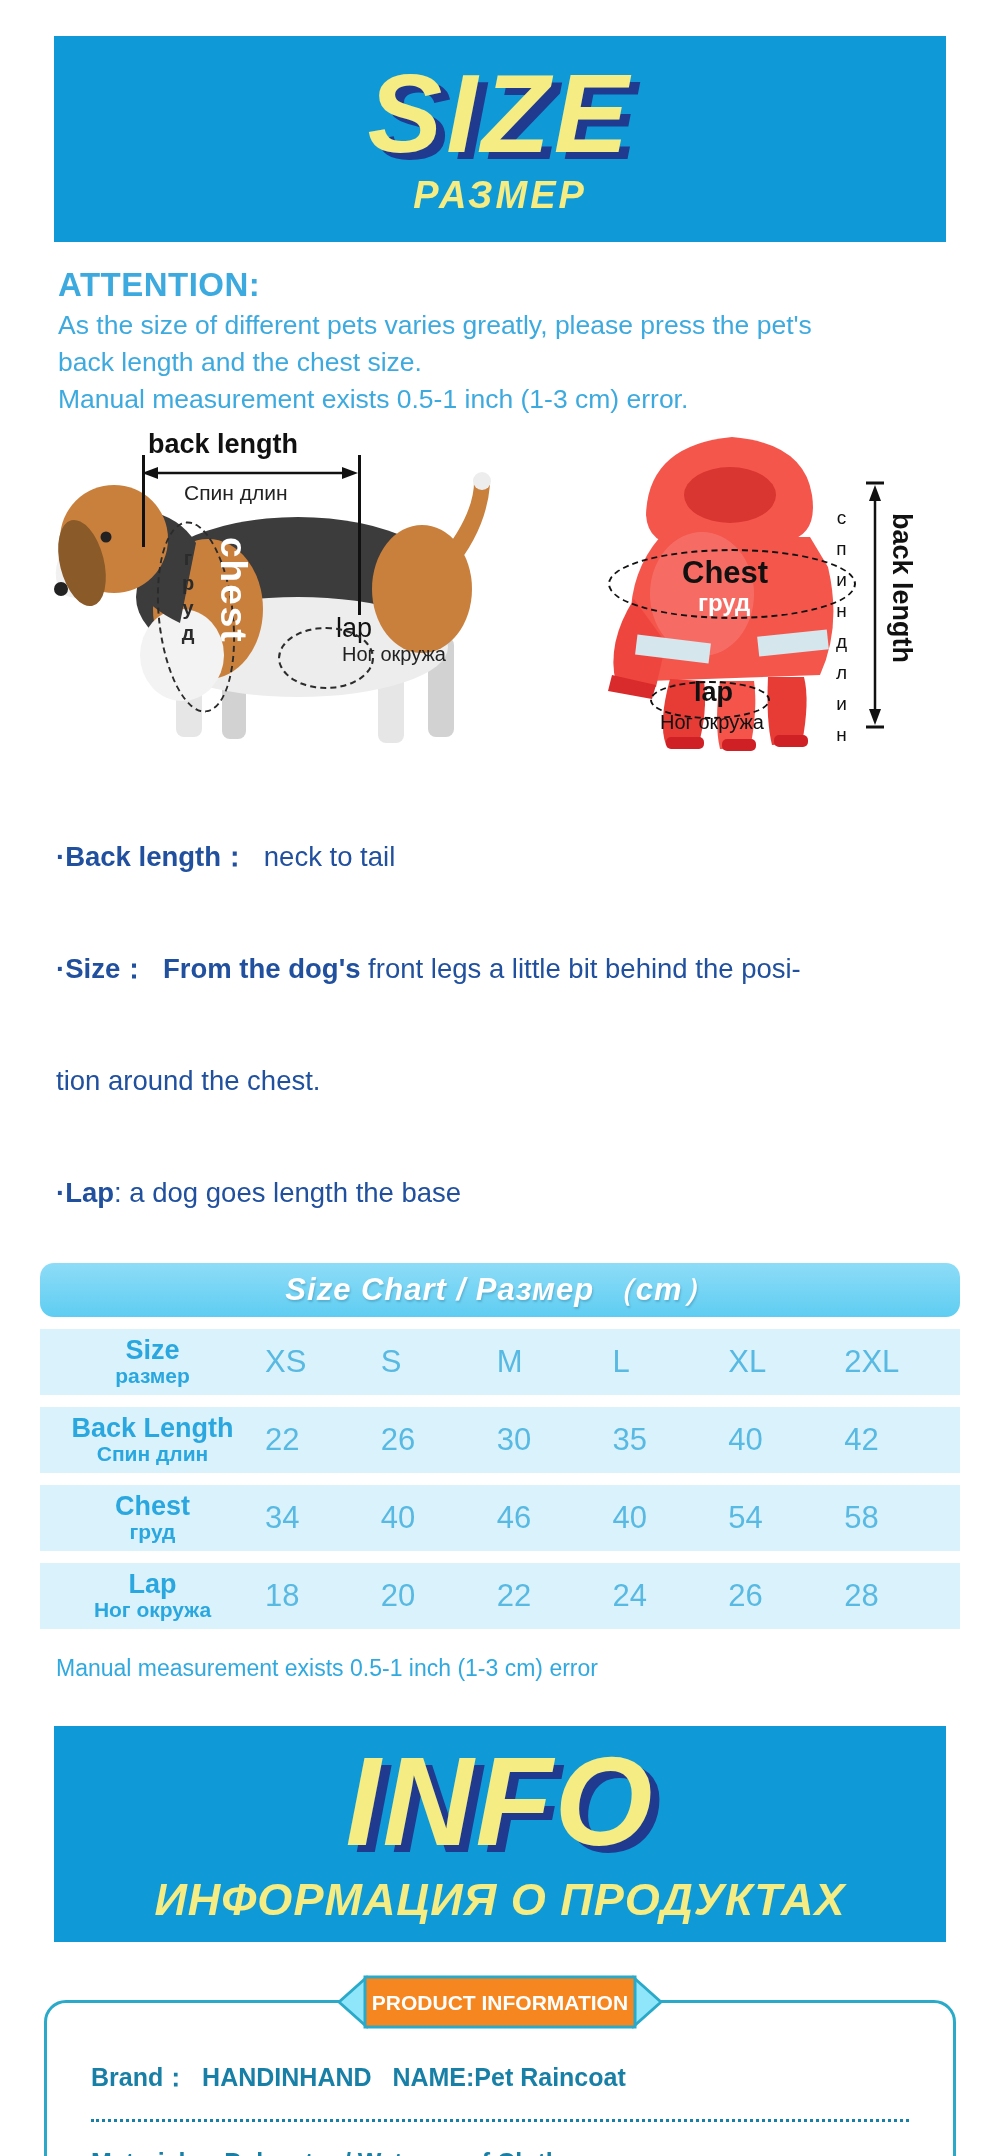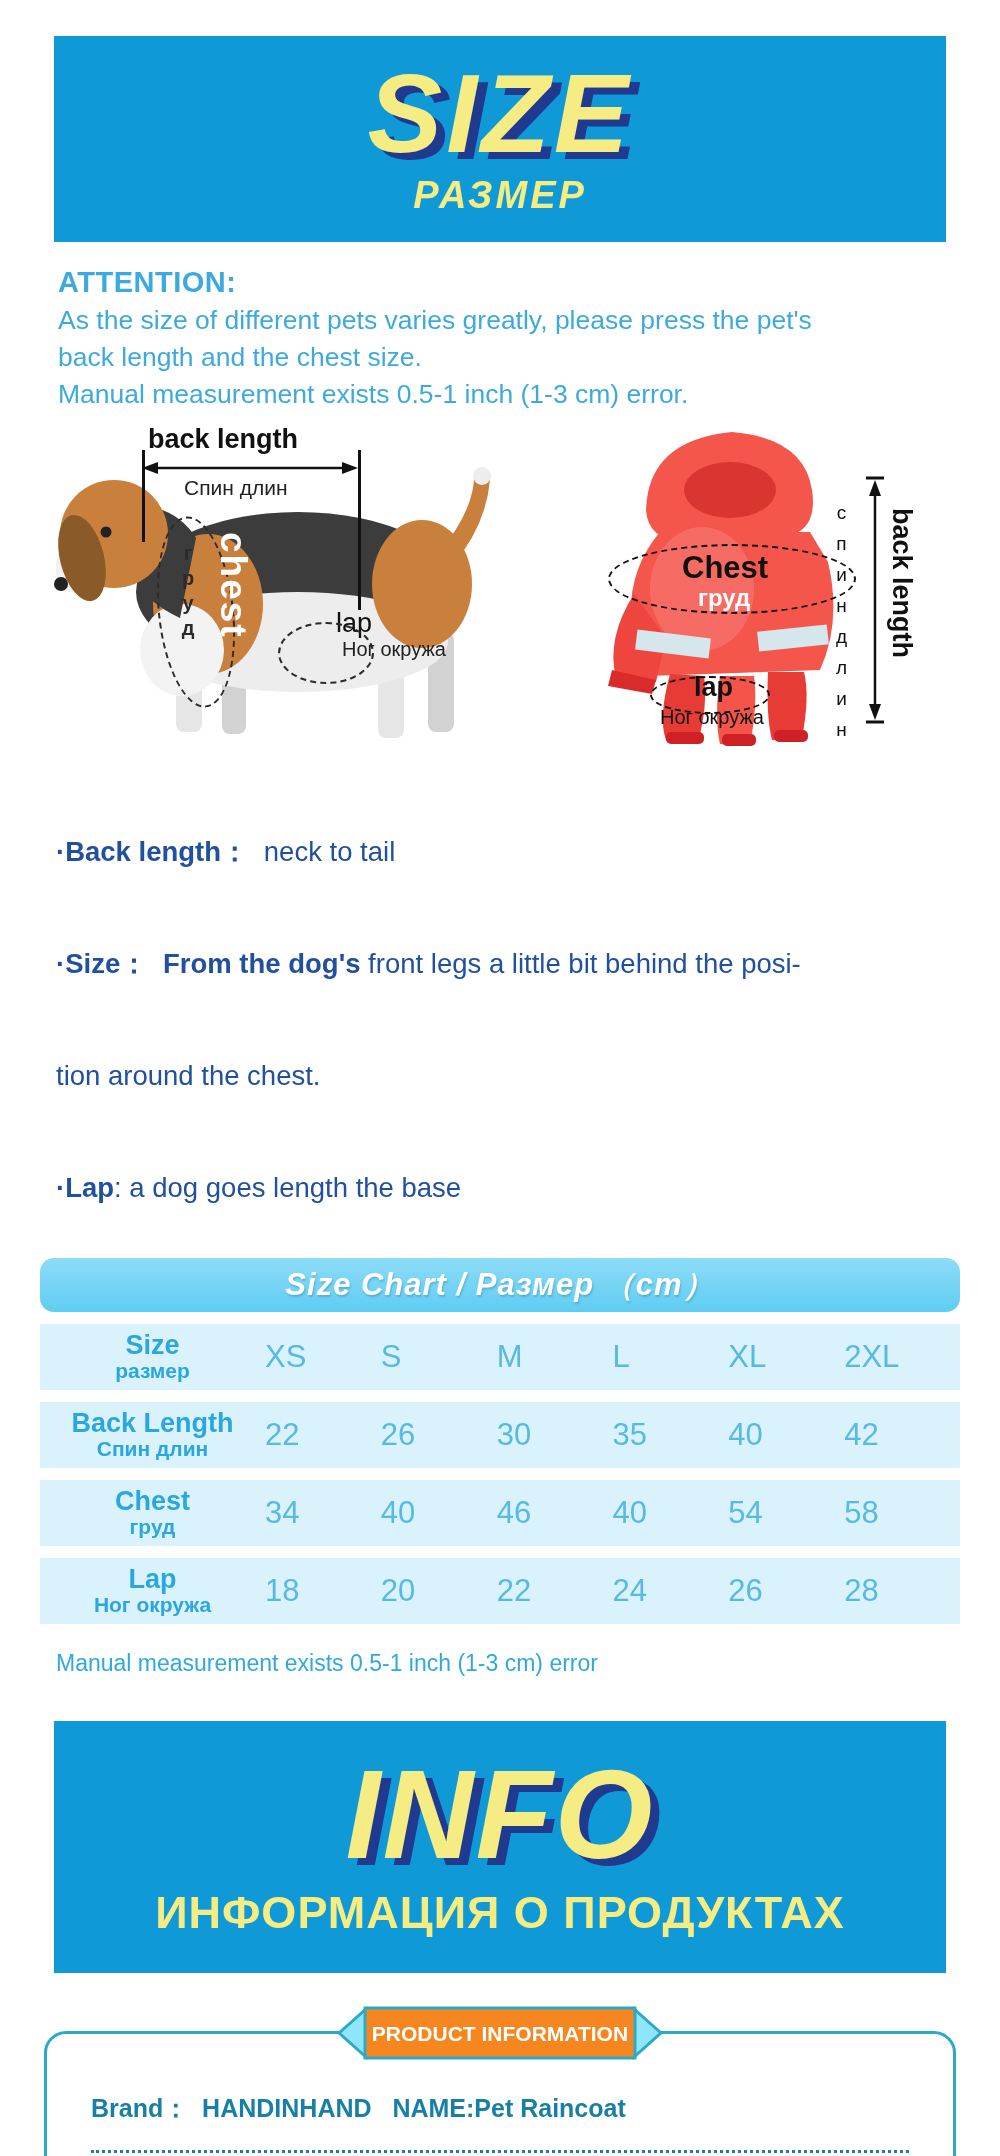--- a/index.html
+++ b/index.html
@@ -5,21 +5,21 @@
   html,body{margin:0;padding:0;background:#fff}
   body{width:1000px;height:2156px;overflow:hidden;font-family:"Liberation Sans",sans-serif;position:relative}
 
   
   .banner{background:#0F9AD7;margin:36px 54px 0;height:206px;display:flex;flex-direction:column;align-items:center;justify-content:center}
   .banner .big{font-style:italic;font-weight:bold;font-size:112px;line-height:.95;color:#F5EC83;text-shadow:9px 7px 0 #1F3A8F;letter-spacing:4px}
   .banner .sub{font-style:italic;font-weight:bold;font-size:38px;color:#F5EC83;letter-spacing:3px;margin-top:6px}
 
   
   .attention{margin:24px 58px 0;color:#3DAADF}
-  .attention h2{font-size:29px;margin:11px 0 4px;letter-spacing:.5px}
+  .attention h2{font-size:33px;margin:11px 0 4px;letter-spacing:.5px}
   .attention p{font-size:26.5px;margin:2px 0 0;line-height:1.32}
 
   
   .figure{position:relative;height:322px;margin:12px 30px 0}
   .figure svg.art{position:absolute}
   .ann{position:absolute;white-space:nowrap;color:#111}
   .dashel{position:absolute;border:2.5px dashed #2b2b2b;border-radius:50%}
   .tick{position:absolute;width:2.5px;background:#111}
   .vtext{writing-mode:vertical-rl}
   .vtext-up{writing-mode:vertical-rl;text-orientation:upright}
@@ -33,23 +33,23 @@
   .chart{margin:14px 40px 0}
   .chart-title{height:54px;border-radius:14px;background:linear-gradient(#8EDCF7,#5ECDF2);color:#fff;font-style:italic;font-weight:bold;font-size:31px;display:flex;align-items:center;justify-content:center;letter-spacing:1px;text-shadow:1px 2px 2px rgba(20,80,110,.25)}
   .trow{display:grid;grid-template-columns:225px repeat(6,1fr);background:#D9F2FC;height:66px;margin-top:12px;align-items:center}
   .tlabel{display:flex;flex-direction:column;align-items:center;justify-content:center;color:#2AA7DF;font-weight:bold;line-height:1.08}
   .tlabel .en{font-size:27px}
   .tlabel .ru{font-size:21px}
   .tcell{text-align:left;color:#58B9E2;font-size:31px}
   .note{margin:26px 0 0 56px;color:#2FA9DF;font-size:23px}
 
   
-  .info-banner{background:#0F9AD7;margin:44px 54px 0;height:252px;display:flex;flex-direction:column;align-items:center;justify-content:center}
+  .info-banner{background:#0F9AD7;margin:44px 54px 0;height:216px;display:flex;flex-direction:column;align-items:center;justify-content:center}
   .info-banner .big{font-style:italic;font-weight:bold;font-size:126px;line-height:.95;color:#F5EC83;text-shadow:9px 7px 0 #1F3A8F;letter-spacing:2px}
-  .info-banner .sub{font-weight:bold;font-size:45px;color:#F5EC83;letter-spacing:1px;margin-top:12px}
+  .info-banner .sub{font-style:italic;font-weight:bold;font-size:45px;color:#F5EC83;letter-spacing:1px;margin-top:12px}
 
   
   .card{position:relative;margin:58px 44px 0;border:3px solid #2AAAC8;border-radius:22px;box-shadow:0 13px 0 #27C3F0;padding:34px 44px 16px}
   .ribbon{position:absolute;top:-29px;left:50%;transform:translateX(-50%)}
   .info-row{color:#187FA6;font-weight:bold;font-size:25px;height:82px;display:flex;align-items:center;white-space:pre-wrap}
   .div-dotted{border-top:3px dotted #187FA6}
 </style>
 </head>
 <body>
 

